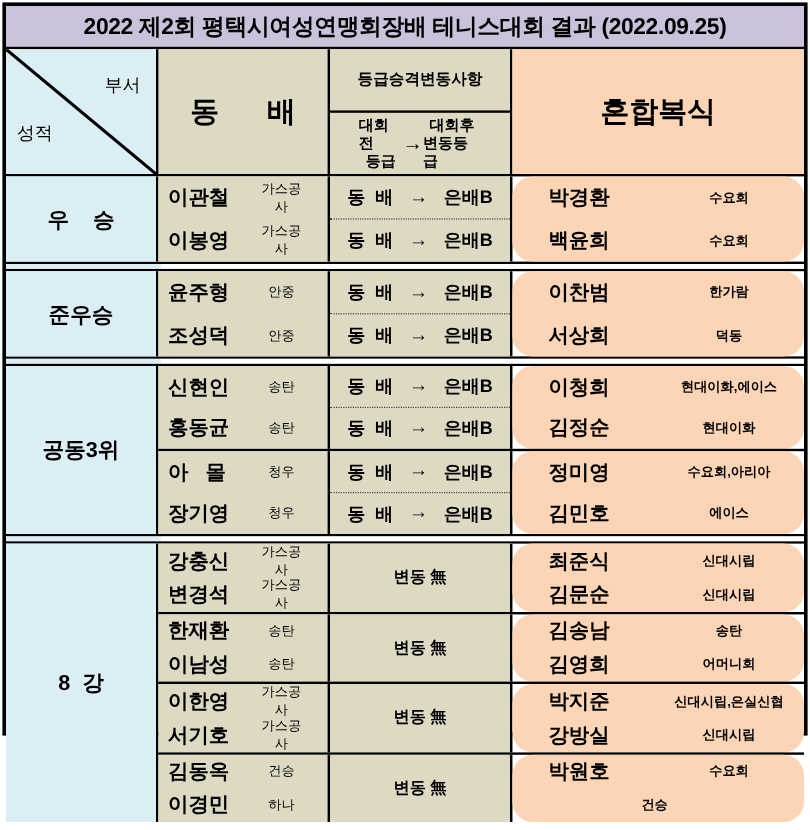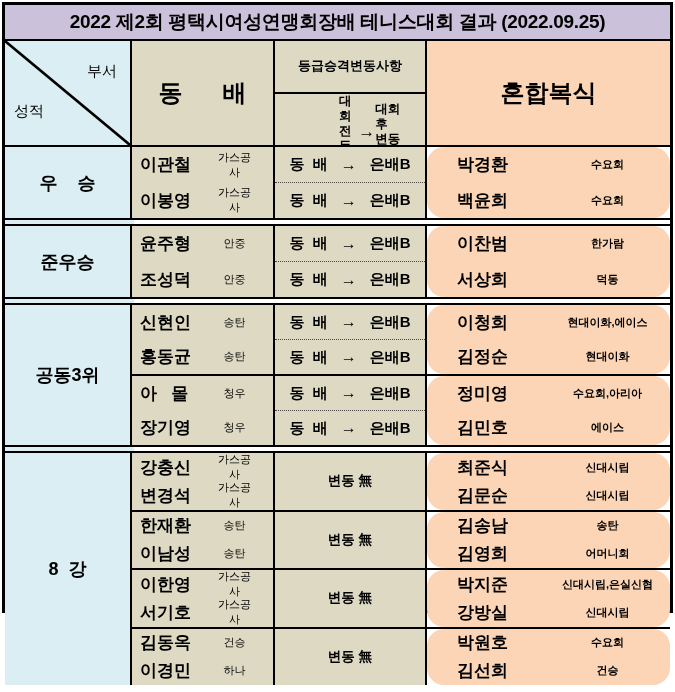--- a/index.html
+++ b/index.html
@@ -23,21 +23,21 @@
   .h1{width:127px;flex:0 0 127px;border-right:2px solid var(--line);background:var(--rank-bg);position:relative;}
   .h1 svg{position:absolute;left:0;top:0;width:100%;height:100%;}
   .corner-top{position:absolute;top:21px;right:13px;font-size:15px;}
   .corner-bottom{position:absolute;bottom:24px;left:9px;font-size:15px;}
   .h2{width:143px;flex:0 0 143px;border-right:2px solid var(--line);background:var(--dong-bg);
       display:flex;align-items:center;justify-content:center;font-weight:bold;font-size:24px;white-space:pre;}
   .h3{width:152px;flex:0 0 152px;border-right:2px solid var(--line);background:var(--dong-bg);
       display:flex;flex-direction:column;}
   .h3t{flex:0 0 53px;border-bottom:2px solid var(--line);display:flex;
        align-items:center;justify-content:center;font-weight:bold;font-size:13px;line-height:1.25;}
-  .h3b{flex:1;display:flex;align-items:center;justify-content:flex-start;padding:0 24px;margin-left:40px;}
+  .h3b{flex:1;display:flex;align-items:center;justify-content:flex-start;padding:0 24px;}
   .gb{display:flex;flex-direction:column;align-items:center;font-weight:bold;font-size:12.5px;line-height:1.2;}
   .arr{font-weight:bold;font-size:17px;}
   .h4{flex:1;background:var(--mixed-bg);display:flex;align-items:center;justify-content:center;
       font-weight:bold;font-size:24px;}
   
   .section{display:flex;}
   .section.s2{flex:0 0 71px;height:71px;}
   .section.s4{flex:0 0 140px;height:140px;}
   .section.s8{flex:0 0 232px;height:232px;}
   .c1{width:127px;flex:0 0 127px;border-right:2px solid var(--line);background:var(--rank-bg);
@@ -331,21 +331,20 @@
               </div>
               <div class="c3">
                 <div class="gmerged">변동 無</div>
               </div>
               <div class="c4">
                 <div class="prow">
                   <span class="pname">박원호</span>
                   <span class="pclub">수요회</span>
                 </div>
                 <div class="prow">
-                  <span class="pname">김선희</span>
                   <span class="pclub">건승</span>
                 </div>
               </div>
             </div>
           </div>
         </div>
       </div>
 
   </div>
 </div>

